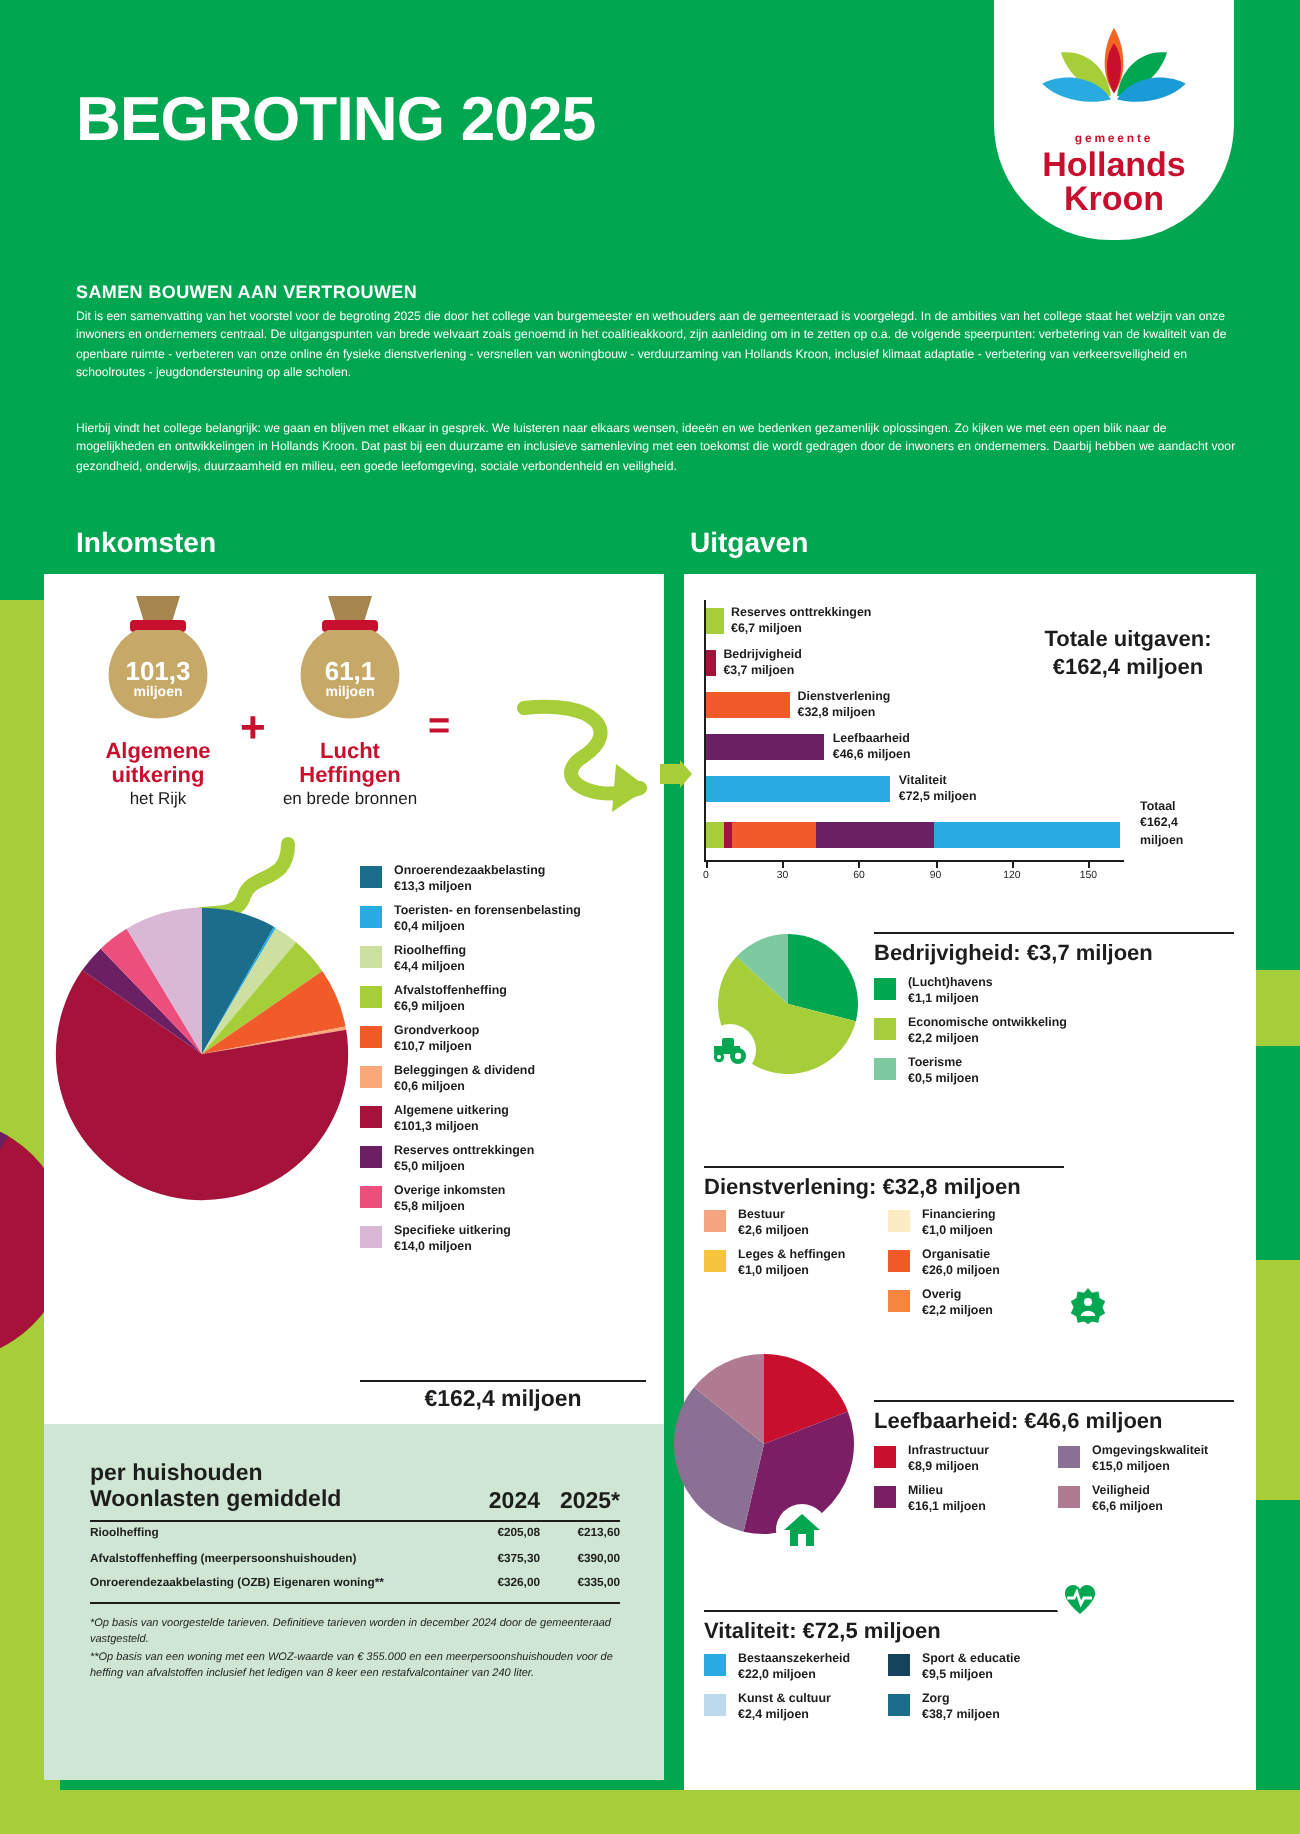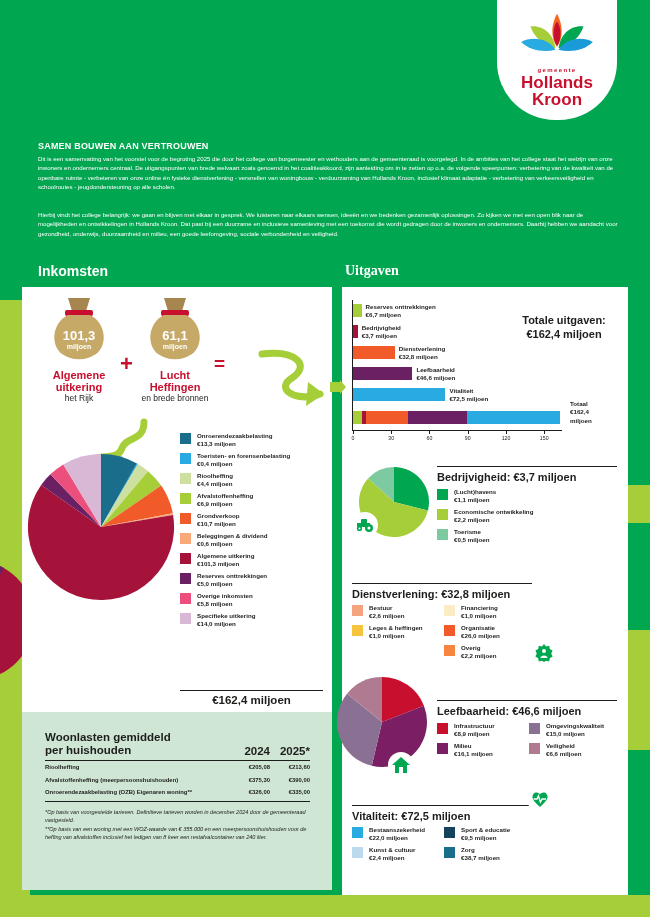--- a/index.html
+++ b/index.html
@@ -44,21 +44,21 @@
     position: absolute; left: 38px; width: 580px;
     color: #fff; font-size: 6.1px; line-height: 9.4px;
   }
   .intro.p1 { top: 154px; }
   .intro.p2 { top: 210px; }
 
   .sec-label {
     position: absolute; color: #fff; font-size: 14px; font-weight: bold;
   }
   .sec-label.inkomsten { left: 38px; top: 263px; }
-  .sec-label.uitgaven { left: 345px; top: 263px; font-family: Liberation Serif, serif; }
+  .sec-label.uitgaven { left: 345px; top: 263px; }
 
   
   .strip { position: absolute; }
   .strip.left-lime { left: 0; top: 300px; width: 30px; height: 595px; background: #a6ce39; }
   .strip.right-green { right: 0; top: 282px; width: 32px; height: 203px; background: #00a650; }
   .strip.right-lime1 { right: 0; top: 485px; width: 32px; height: 38px; background: #a6ce39; }
   .strip.right-lime2 { right: 0; top: 630px; width: 32px; height: 120px; background: #a6ce39; }
   .strip.bottom-lime { left: 0; bottom: 0; width: 650px; height: 22px; background: #a6ce39; }
 
   
@@ -197,20 +197,21 @@
       <path d="M52 46 C66 44 80 32 84 18 C68 16 54 28 52 46 Z" fill="#00a650"></path>
       <path d="M48 48 C32 52 14 48 4 38 C18 30 40 34 48 48 Z" fill="#29abe2"></path>
       <path d="M52 48 C68 52 86 48 96 38 C82 30 60 34 52 48 Z" fill="#1a9ad6"></path>
     </svg>
     <div class="logo-gem">gemeente</div>
     <div class="logo-name">Hollands</div>
     <div class="logo-name">Kroon</div>
   </div>
 
   <div class="title">
+    <div>BEGROTING 2025</div>
   </div>
 
   <div class="subhead">SAMEN BOUWEN AAN VERTROUWEN</div>
   <div class="intro p1">Dit is een samenvatting van het voorstel voor de begroting 2025 die door het college van burgemeester en wethouders aan de gemeenteraad is voorgelegd. In de ambities van het college staat het welzijn van onze inwoners en ondernemers centraal. De uitgangspunten van brede welvaart zoals genoemd in het coalitieakkoord, zijn aanleiding om in te zetten op o.a. de volgende speerpunten: verbetering van de kwaliteit van de openbare ruimte - verbeteren van onze online én fysieke dienstverlening - versnellen van woningbouw - verduurzaming van Hollands Kroon, inclusief klimaat adaptatie - verbetering van verkeersveiligheid en schoolroutes - jeugdondersteuning op alle scholen.</div>
   <div class="intro p2">Hierbij vindt het college belangrijk: we gaan en blijven met elkaar in gesprek. We luisteren naar elkaars wensen, ideeën en we bedenken gezamenlijk oplossingen. Zo kijken we met een open blik naar de mogelijkheden en ontwikkelingen in Hollands Kroon. Dat past bij een duurzame en inclusieve samenleving met een toekomst die wordt gedragen door de inwoners en ondernemers. Daarbij hebben we aandacht voor gezondheid, onderwijs, duurzaamheid en milieu, een goede leefomgeving, sociale verbondenheid en veiligheid.</div>
 
   <div class="sec-label inkomsten">Inkomsten</div>
   <div class="sec-label uitgaven">Uitgaven</div>
 
   <div class="panel income"></div>
@@ -348,22 +349,22 @@
         </div>
       </div>
     </div>
   <div class="income-total-rule"></div>
   <div class="income-total">€162,4 miljoen</div>
 
   <div class="panel woonlasten"></div>
   <div class="wl-wrap">
     <div class="wl-head">
       <div class="wl-title">
-        <div>Woonlasten gemiddeld</div>
-          <div>per huishouden</div>
+        <div>per huishouden</div>
+          <div>Woonlasten gemiddeld</div>
       </div>
       <div class="wl-y">2024</div>
       <div class="wl-y">2025*</div>
     </div>
     <div class="wl-rule"></div>
     <div id="wl-rows">
         <div class="wl-row">
           <div class="wl-lbl">Rioolheffing</div>
           <div class="wl-v">€205,08</div>
           <div class="wl-v">€213,60</div>

